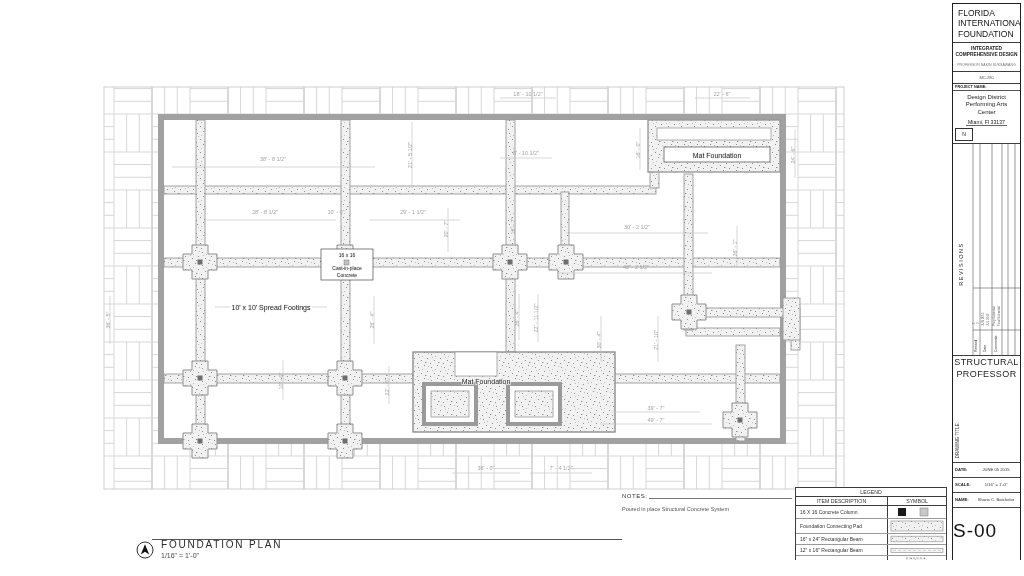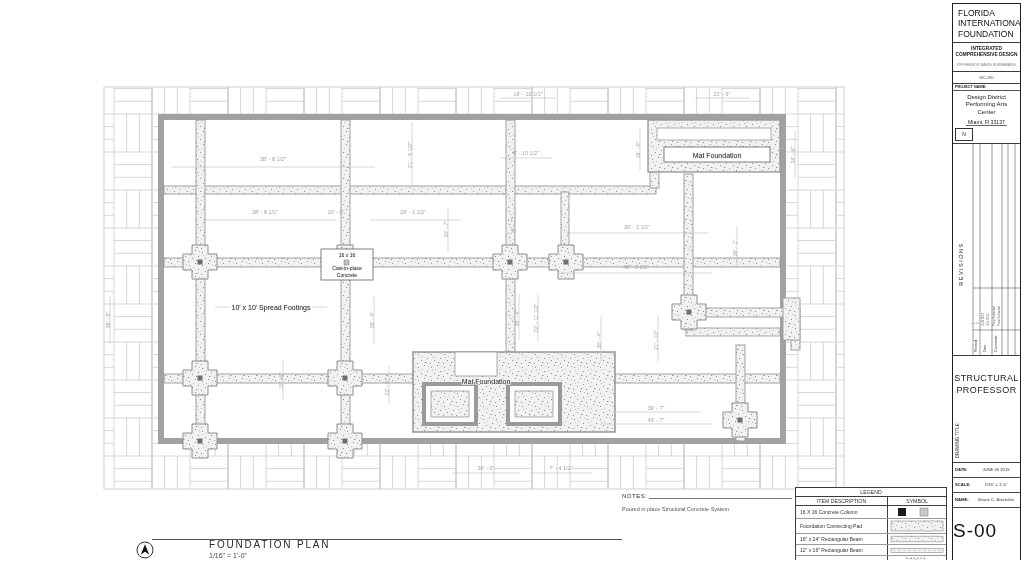--- a/index.html
+++ b/index.html
@@ -24,21 +24,21 @@
   #tb-course{font-size:4px;text-align:center;padding:3px 0;color:#555;}
   #tb-project{font-size:4px;}
   #tb-project-label{font-size:3.8px;font-weight:bold;padding:1px 0 1px 2px;border-bottom:1px solid #555;display:block;}
   #tb-project-name{font-size:6px;text-align:center;line-height:1.3;margin-top:3px;}
   #tb-city{font-size:5.2px;text-align:center;margin-top:2px;}
   #tb-city span{border-bottom:1px solid #666;padding:0 2px;}
   #tb-north{width:16px;height:11px;border:1px solid #333;font-size:5px;line-height:11px;
             text-align:center;margin:3px 0 2px 2px;}
   #tb-rev{height:212px;}
   #tb-disc{height:107px;position:relative;}
-  #tb-disc .disc-text{font-size:9px;text-align:center;line-height:1.35;letter-spacing:0.4px;margin-top:16px;color:#222;}
+  #tb-disc .disc-text{font-size:9px;text-align:center;line-height:1.35;letter-spacing:0.4px;color:#222;}
   #tb-drawing-title-label{position:absolute;left:2px;bottom:4px;writing-mode:vertical-rl;
             transform:rotate(180deg);font-size:4.5px;color:#333;}
   .tb-field{display:flex;align-items:center;height:15px;border-bottom:1px solid #444;box-sizing:border-box;}
   .tb-field .fl{font-size:4.2px;font-weight:bold;padding-left:2px;width:17px;}
   .tb-field .fv{font-size:4.2px;flex:1;text-align:center;color:#333;}
   #tb-sheetno{font-size:19px;text-align:left;padding-top:12px;letter-spacing:1px;color:#111;}
 
   
   #legend{position:absolute;left:795px;top:487px;width:152px;border:1px solid #3c3c3c;
           background:#fff;box-sizing:border-box;font-size:5px;color:#333;}
@@ -51,21 +51,21 @@
   .lg-c2{flex:1;display:flex;justify-content:center;align-items:center;padding:1px 0;}
 
   
   #notes{position:absolute;left:622px;top:492px;width:170px;}
   #notes .nh{display:flex;align-items:flex-end;}
   #notes .nh span{font-size:6px;letter-spacing:0.5px;color:#333;}
   #notes .nh .rule{flex:1;border-bottom:1px solid #777;margin-left:2px;height:6px;}
   #notes .nbody{font-size:5.5px;color:#555;margin-top:7px;}
 
   
-  #viewtitle{position:absolute;left:136px;top:539px;display:flex;gap:48px;}
+  #viewtitle{position:absolute;left:136px;top:539px;display:flex;}
   #vt-marker{width:18px;height:18px;margin-top:2px;}
   #vt-text{margin-left:7px;}
   #vt-name{font-size:10px;letter-spacing:1.8px;color:#2a2a2a;}
   #vt-scale{font-size:7px;color:#444;margin-top:2px;}
 </style>
 </head>
 <body>
 
 <div id="sheet">
 

